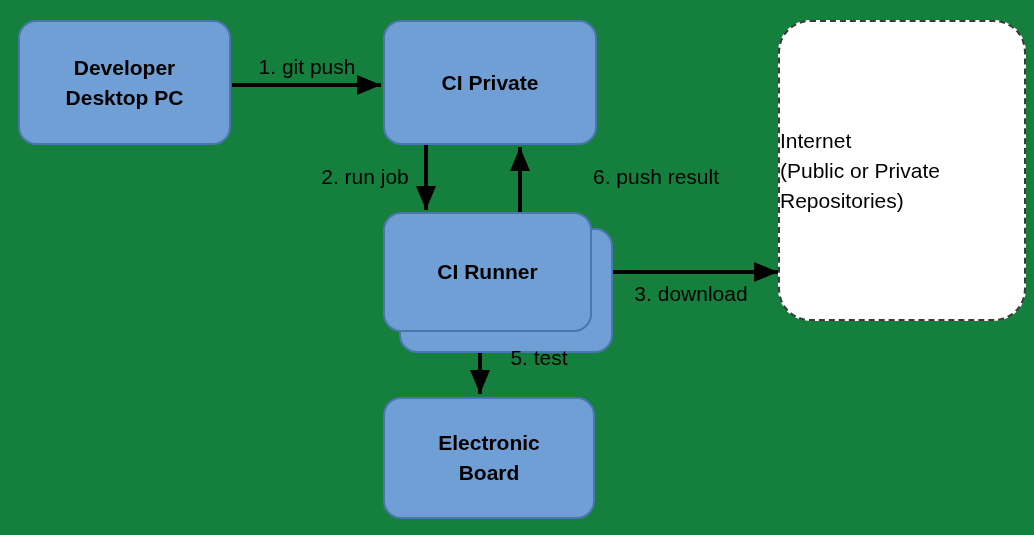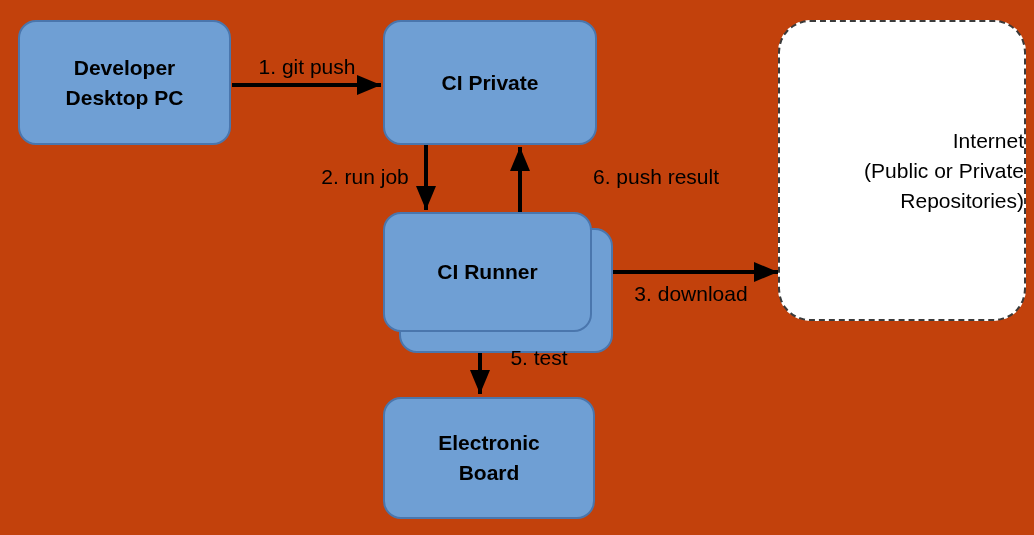--- a/index.html
+++ b/index.html
@@ -1,20 +1,20 @@
 <!DOCTYPE html>
 <html><head>
 <meta charset="utf-8">
 <style>
   html, body { margin: 0; padding: 0; background: #ffffff; }
   .canvas {
     position: relative;
     width: 1034px;
     height: 535px;
-    background: #c2410c;
+    background: #15803d;
     font-family: "Liberation Sans", sans-serif;
     color: #000000;
     overflow: hidden;
   }
   .node {
     position: absolute;
     box-sizing: border-box;
     background: #6f9fd4;
     border: 2px solid #4a76ad;
     border-radius: 18px;
@@ -43,21 +43,21 @@
   .node-electronic  { left: 383px; top: 397px; width: 212px; height: 122px; }
   .node-internet {
     position: absolute;
     left: 778px; top: 20px; width: 248px; height: 301px;
     box-sizing: border-box;
     background: #ffffff;
     border: 2px dashed #3a3a3a;
     border-radius: 32px;
     display: flex;
     flex-direction: column;
-    align-items: flex-end;
+    align-items: flex-start;
     justify-content: center;
     text-align: center;
   }
   .node-internet .line {
     font-size: 21px;
     line-height: 30px;
     font-weight: normal;
     white-space: nowrap;
   }
   .arrows {

